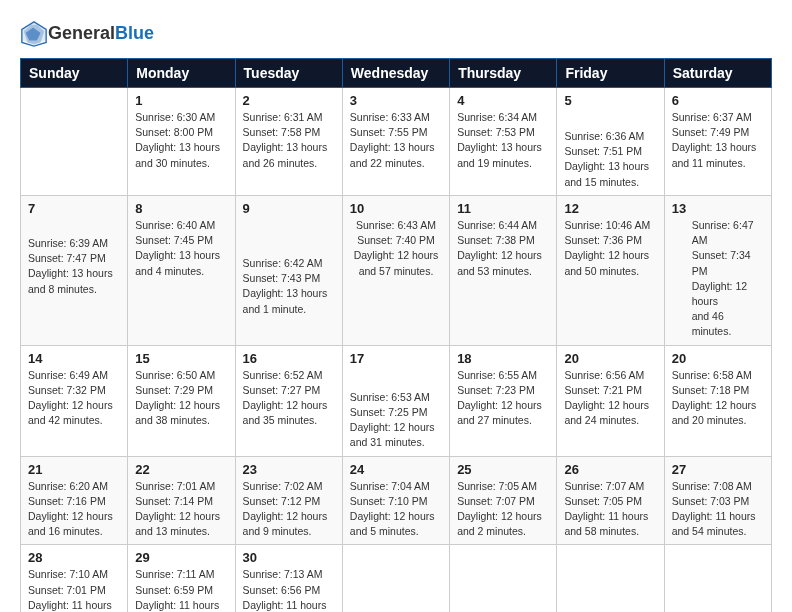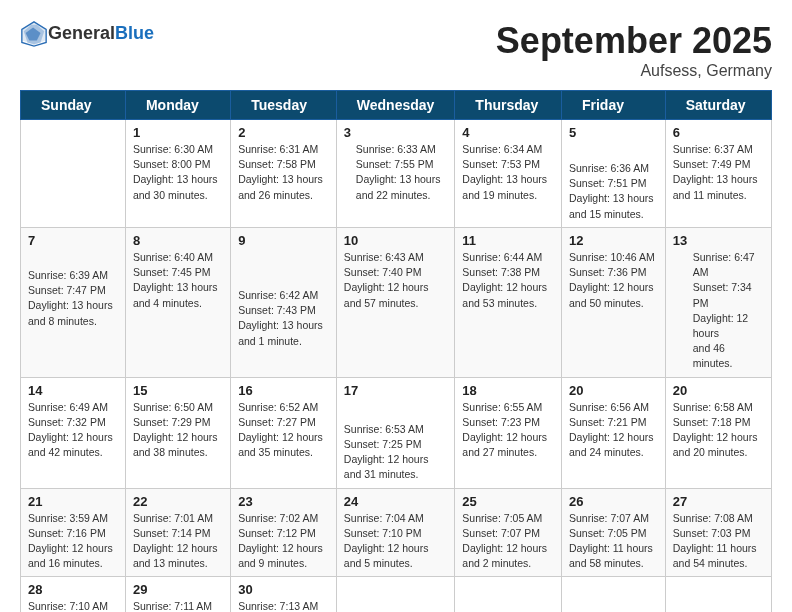--- a/index.html
+++ b/index.html
@@ -43,24 +43,24 @@
     .location-title {
       font-size: 16px;
       color: #444;
     }
     .calendar {
       width: 100%;
       border-collapse: collapse;
       border: 1px solid #ccc;
     }
     .calendar th {
-      background-color: #0c4a6e;
+      background-color: #0f172a;
       color: #fff;
       text-align: left;
-      padding: 6px 20px;
+      padding: 6px 8px;
       font-size: 14px;
       font-weight: bold;
       border: 1px solid #1a5d9e;
     }
     .calendar td {
       vertical-align: top;
       padding: 5px 7px;
       border: 1px solid #ccc;
       width: 107px;
       min-height: 80px;
@@ -106,24 +106,20 @@
         <polygon points="15,3 27,10 27,22 15,27 3,22 3,10" fill="#2a6db5" opacity="0.15"></polygon>
         <polygon points="18,5 26,12 22,24 15,26 8,24 4,12 12,5" fill="#2a6db5" opacity="0.3"></polygon>
         <path d="M14,8 L22,14 L18,22 L10,22 L6,14 Z" fill="#2a6db5" opacity="0.6"></path>
         <polygon points="15,2 28,10 28,24 15,28 2,24 2,10" fill="none" stroke="#2a6db5" stroke-width="1.5"></polygon>
       </svg>
       <span>
         <span class="logo-text-general">General</span><span class="logo-text-blue">Blue</span>
       </span>
     </div>
   </div>
-  <div class="title-area">
-    <div class="month-title">September 2025</div>
-    <div class="location-title">Aufsess, Germany</div>
-  </div>
 </div>
 
 <table class="calendar">
   <thead>
     <tr>
     <th>Sunday</th>
         <th>Monday</th>
         <th>Tuesday</th>
         <th>Wednesday</th>
         <th>Thursday</th>
@@ -143,21 +139,21 @@
         </td>
         <td>
           <div class="day-number">2</div>
           <div class="day-info" style="white-space: pre-line;">Sunrise: 6:31 AM
 Sunset: 7:58 PM
 Daylight: 13 hours
 and 26 minutes.</div>
         </td>
         <td>
           <div class="day-number">3</div>
-          <div class="day-info" style="white-space: pre-line; margin-left: 12px;">Sunrise: 6:33 AM
+          <div class="day-info" style="white-space: pre-line;">Sunrise: 6:33 AM
 Sunset: 7:55 PM
 Daylight: 13 hours
 and 22 minutes.</div>
         </td>
         <td>
           <div class="day-number">4</div>
           <div class="day-info" style="white-space: pre-line;">Sunrise: 6:34 AM
 Sunset: 7:53 PM
 Daylight: 13 hours
 and 19 minutes.</div>
@@ -194,21 +190,21 @@
         </td>
         <td>
           <div class="day-number">9</div>
           <div class="day-info" style="white-space: pre-line; margin-top: 40px;">Sunrise: 6:42 AM
 Sunset: 7:43 PM
 Daylight: 13 hours
 and 1 minute.</div>
         </td>
         <td>
           <div class="day-number">10</div>
-          <div class="day-info" style="white-space: pre-line;">Sunrise: 6:43 AM
+          <div class="day-info" style="white-space: pre-line; text-align: center;">Sunrise: 6:43 AM
 Sunset: 7:40 PM
 Daylight: 12 hours
 and 57 minutes.</div>
         </td>
         <td>
           <div class="day-number">11</div>
           <div class="day-info" style="white-space: pre-line;">Sunrise: 6:44 AM
 Sunset: 7:38 PM
 Daylight: 12 hours
 and 53 minutes.</div>
@@ -275,21 +271,21 @@
           <div class="day-number">20</div>
           <div class="day-info" style="white-space: pre-line;">Sunrise: 6:58 AM
 Sunset: 7:18 PM
 Daylight: 12 hours
 and 20 minutes.</div>
         </td>
       </tr>
       <tr>
         <td>
           <div class="day-number">21</div>
-          <div class="day-info" style="white-space: pre-line;">Sunrise: 3:59 AM
+          <div class="day-info" style="white-space: pre-line;">Sunrise: 6:20 AM
 Sunset: 7:16 PM
 Daylight: 12 hours
 and 16 minutes.</div>
         </td>
         <td>
           <div class="day-number">22</div>
           <div class="day-info" style="white-space: pre-line;">Sunrise: 7:01 AM
 Sunset: 7:14 PM
 Daylight: 12 hours
 and 13 minutes.</div>

